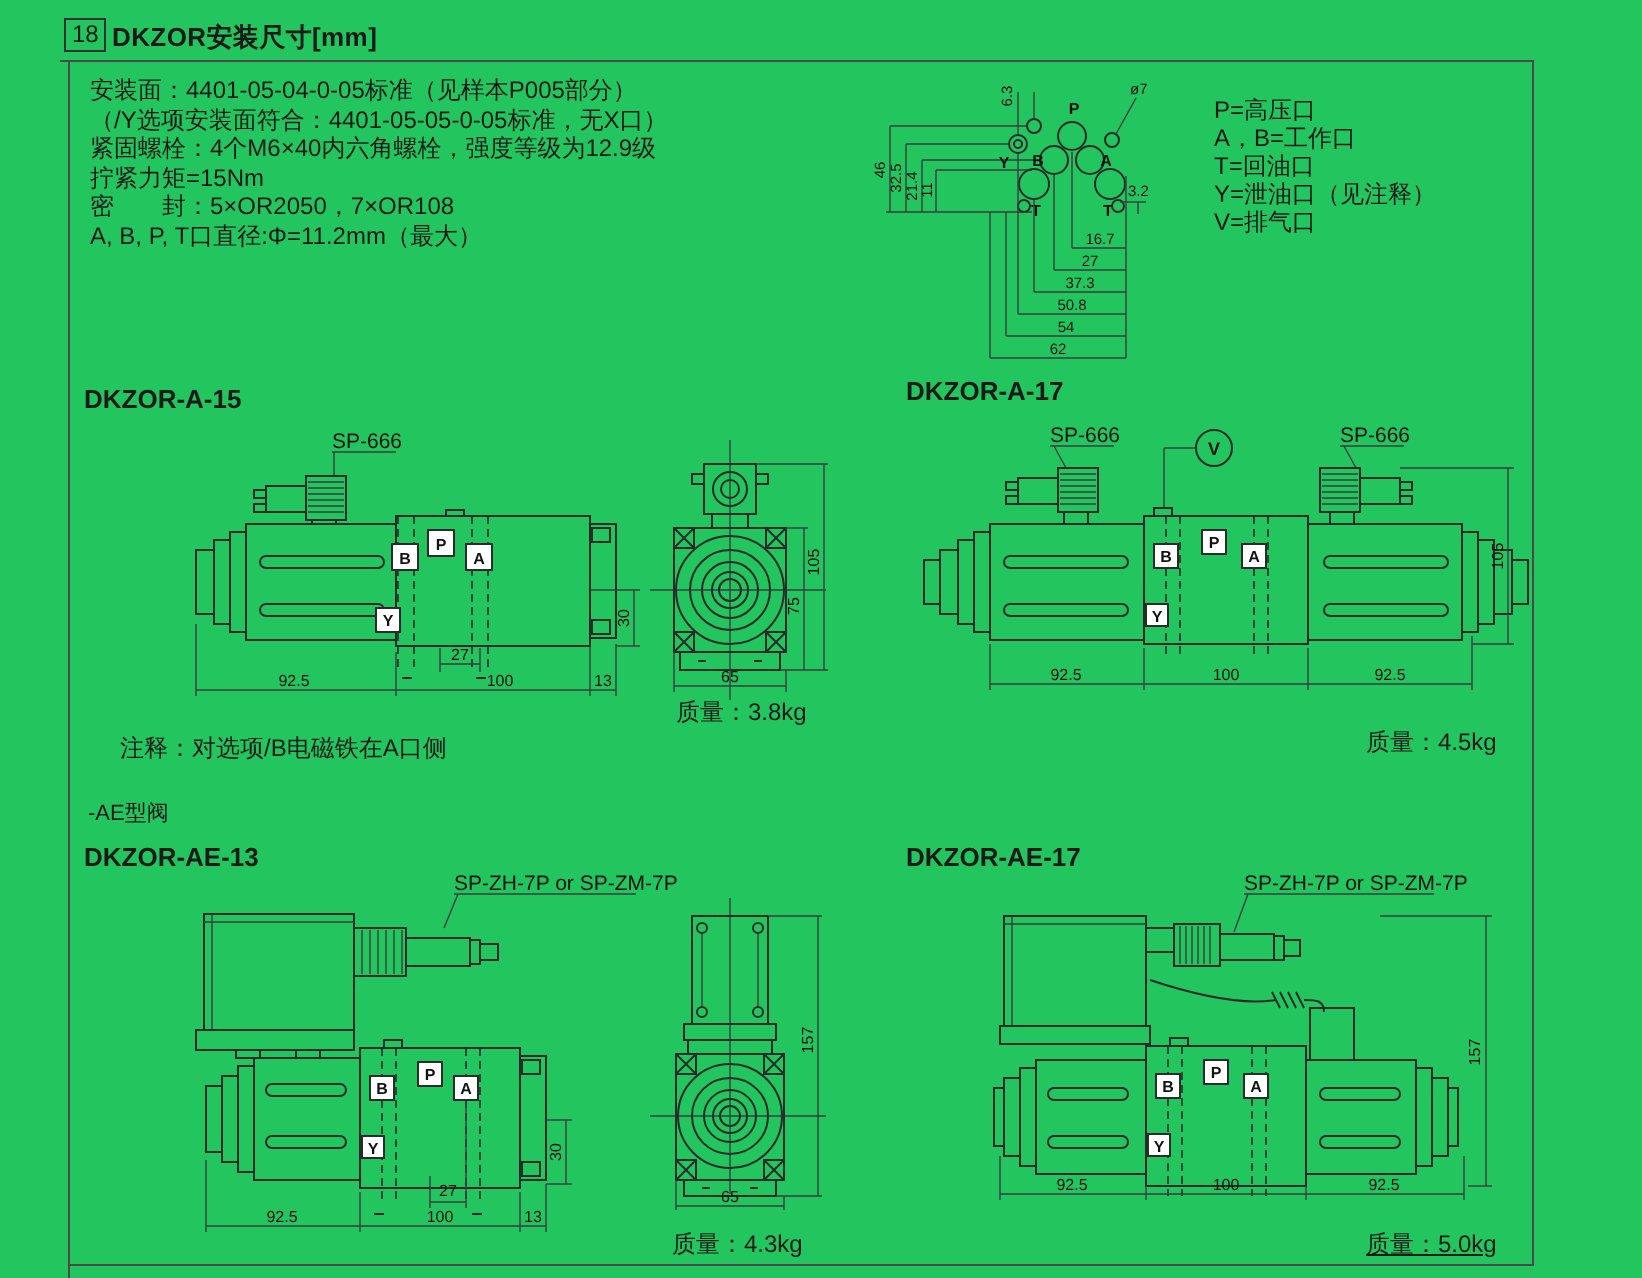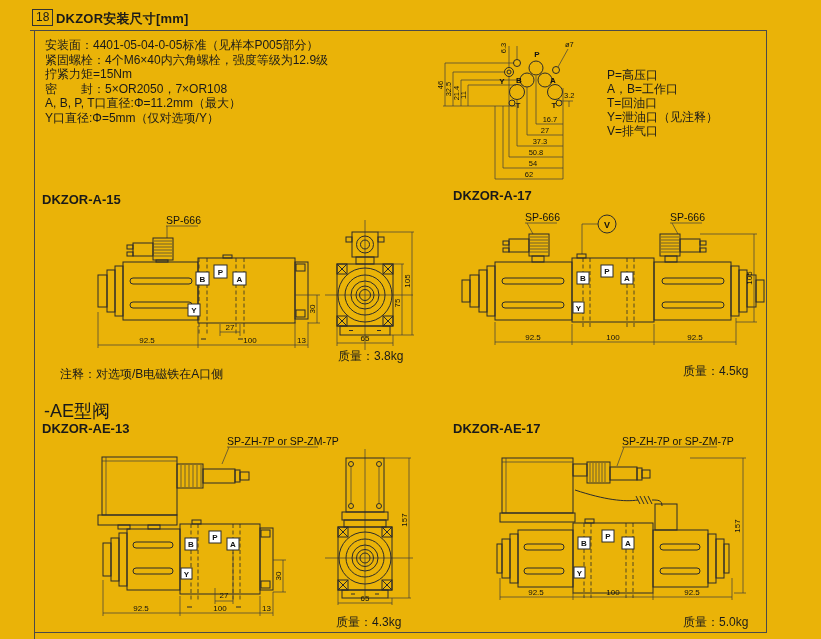--- a/index.html
+++ b/index.html
@@ -1,27 +1,27 @@
 <!DOCTYPE html>
 <html><head>
 <meta charset="utf-8">
 <style>
   html,body{margin:0;padding:0;background:#fff;}
-  #page{position:relative;width:821px;height:639px;background:#eab308;overflow:hidden;
+  #page{position:relative;width:821px;height:639px;background:#22c55e;overflow:hidden;
         font-family:"Liberation Sans","DejaVu Sans",sans-serif;color:#1a1a1a;}
   .abs{position:absolute;}
   .hline{position:absolute;height:1px;background:#4a4a4a;}
   .vline{position:absolute;width:1px;background:#4a4a4a;}
   .pagenum{border:1px solid #333;font-size:12px;padding:0 3px;line-height:15px;}
   .htitle{font-size:13px;font-weight:700;letter-spacing:0.2px;}
   .spec{font-size:12px;line-height:14.6px;white-space:nowrap;}
   .spec-first{font-weight:700;}
   .legend{font-size:12px;line-height:14px;white-space:nowrap;}
   .sect{font-size:13px;font-weight:700;}
-  .sect2{font-size:18px;}
+  .sect2{font-size:11px;}
   .note{font-size:12px;}
   .weight{font-size:12px;}
   svg{overflow:visible;}
   svg .s{stroke:#2b2b2b;fill:none;stroke-width:1;}
   svg .sf{stroke:#2b2b2b;fill:#fff;stroke-width:1;}
   svg .thin{stroke:#3d3d3d;fill:none;stroke-width:0.7;}
   svg .dash{stroke:#2b2b2b;fill:none;stroke-width:0.8;stroke-dasharray:4 2.5;}
   svg text{fill:#111;stroke:none;font-family:"Liberation Sans","DejaVu Sans",sans-serif;}
   .dimt{font-size:8px;}
   .dimt2{font-size:7.5px;}
@@ -37,28 +37,28 @@
   <div class="abs pagenum" style="left:32px;top:9px;">18</div>
   <div class="abs htitle" style="left:56px;top:10px;">DKZOR安装尺寸[mm]</div>
 
   <div class="hline" style="left:30px;top:30px;width:736px;"></div>
   <div class="vline" style="left:34px;top:30px;height:609px;"></div>
   <div class="vline" style="left:766px;top:30px;height:603px;"></div>
   <div class="hline" style="left:34px;top:632px;width:732px;"></div>
 
   <div class="abs" style="left:45px;top:38px;">
     <div class="spec">安装面：4401-05-04-0-05标准（见样本P005部分）</div>
+    <div class="spec">（/Y选项安装面符合：4401-05-05-0-05标准，无X口）</div>
     <div class="spec">紧固螺栓：4个M6×40内六角螺栓，强度等级为12.9级</div>
     <div class="spec">拧紧力矩=15Nm</div>
     <div class="spec">密　　封：5×OR2050，7×OR108</div>
     <div class="spec">A, B, P, T口直径:Φ=11.2mm（最大）</div>
-    <div class="spec">Y口直径:Φ=5mm（仅对选项/Y）</div>
   </div>
 
-  <div class="abs" style="left:607px;top:48px;margin-top:20px;">
+  <div class="abs" style="left:607px;top:48px;">
     <div class="legend">P=高压口</div>
     <div class="legend">A，B=工作口</div>
     <div class="legend">T=回油口</div>
     <div class="legend">Y=泄油口（见注释）</div>
     <div class="legend">V=排气口</div>
   </div>
 
   <svg class="abs" style="left:436px;top:36px;" width="180" height="152" viewBox="0 0 180 152">
 
     <line class="thin" x1="7" y1="70" x2="80" y2="70"></line>
@@ -516,15 +516,15 @@
     <line class="thin" x1="10" y1="167" x2="242" y2="167"></line>
     <text class="dimt" text-anchor="middle" x="46" y="165">92.5</text>
     <text class="dimt" text-anchor="middle" x="123" y="165">100</text>
     <text class="dimt" text-anchor="middle" x="202" y="165">92.5</text>
 
     <line class="thin" x1="200" y1="28" x2="256" y2="28"></line>
     <line class="thin" x1="244" y1="163" x2="256" y2="163"></line>
     <line class="thin" x1="253" y1="28" x2="253" y2="163"></line>
     <text class="dimt" text-anchor="middle" transform="rotate(-90 250 96)" x="250" y="96">157</text>
   </svg>
-  <div class="abs weight" style="left:683px;top:614px;">质量：5.0kg</div>
+  <div class="abs weight" style="left:683px;top:614px;text-decoration:underline;">质量：5.0kg</div>
 
 </div>
 
 </body></html>

